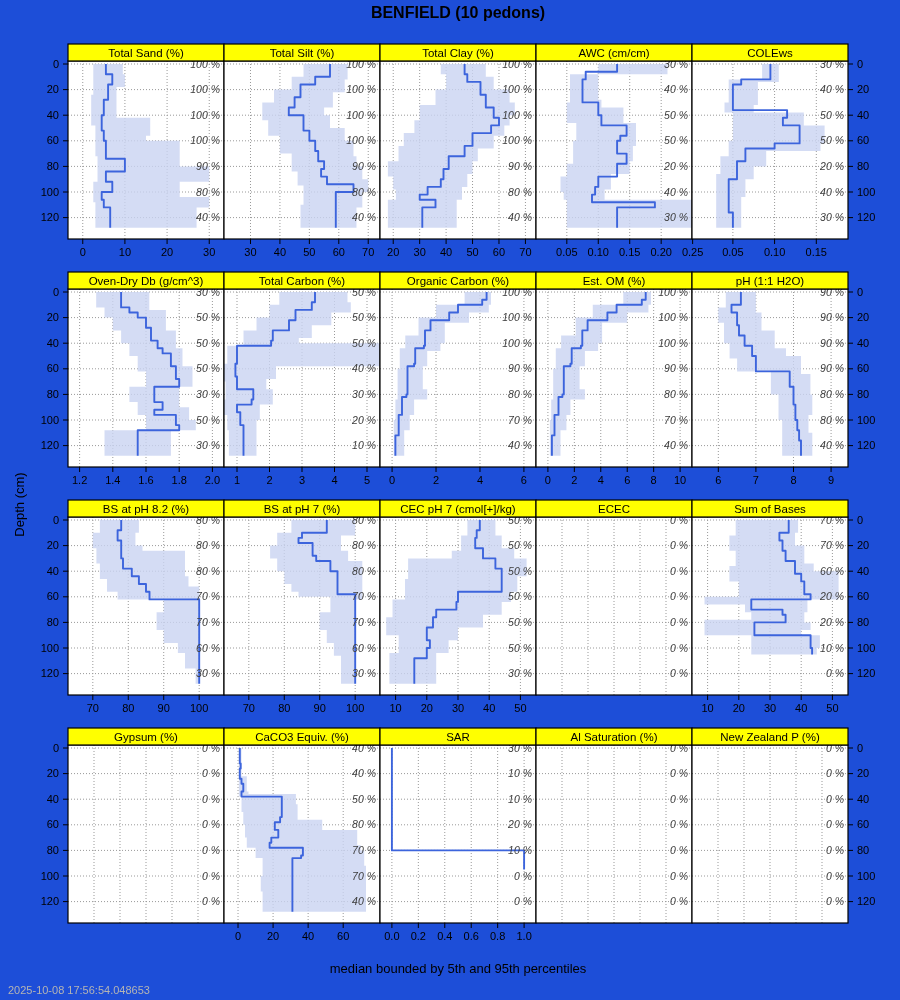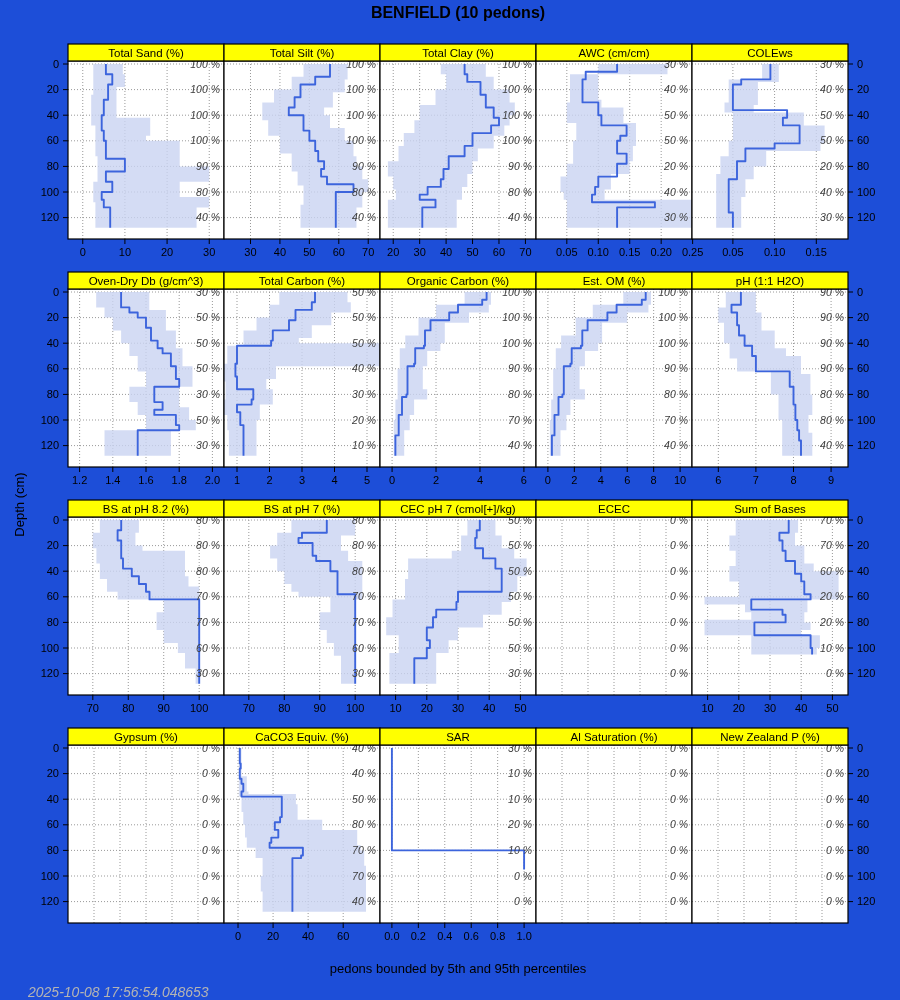--- a/index.html
+++ b/index.html
@@ -2,21 +2,21 @@
 <html><head>
 <meta charset="utf-8">
 <style>
   html,body{margin:0;padding:0;background:#ffffff;}
   #fig{position:relative;width:900px;height:1000px;background:#1d4ed8;
        font-family:"Liberation Sans", sans-serif;overflow:hidden;}
   .title{position:absolute;top:4px;left:0;width:916px;text-align:center;
          font-size:16px;font-weight:bold;color:#000;}
   .caption{position:absolute;top:961px;left:16px;width:884px;text-align:center;
            font-size:13px;color:#000;}
-  .stamp{position:absolute;top:984px;left:8px;font-size:14px;font-style:italic;color:#b4b4b4;margin-left:20px;}
+  .stamp{position:absolute;top:984px;left:8px;font-size:11px;color:#b4b4b4;}
   .ylab{position:absolute;left:-81px;top:497px;width:200px;text-align:center;
         font-size:13px;color:#000;transform:rotate(-90deg);}
   svg text{font-family:"Liberation Sans", sans-serif;}
 </style>
 </head>
 <body>
 
 <div id="fig">
   <div class="title">BENFIELD (10 pedons)</div>
   <div class="ylab">Depth (cm)</div>
@@ -902,15 +902,15 @@
         <line x1="848" y1="824.8" x2="853" y2="824.8" stroke="#000" stroke-width="1"></line>
         <text x="857" y="828.3" text-anchor="start" font-size="11px" fill="#000000">60</text>
         <line x1="848" y1="850.4" x2="853" y2="850.4" stroke="#000" stroke-width="1"></line>
         <text x="857" y="853.9" text-anchor="start" font-size="11px" fill="#000000">80</text>
         <line x1="848" y1="876" x2="853" y2="876" stroke="#000" stroke-width="1"></line>
         <text x="857" y="879.5" text-anchor="start" font-size="11px" fill="#000000">100</text>
         <line x1="848" y1="901.6" x2="853" y2="901.6" stroke="#000" stroke-width="1"></line>
         <text x="857" y="905.1" text-anchor="start" font-size="11px" fill="#000000">120</text>
       </g>
     </svg>
-  <div class="caption">pedons bounded by 5th and 95th percentiles</div>
+  <div class="caption">median bounded by 5th and 95th percentiles</div>
   <div class="stamp">2025-10-08 17:56:54.048653</div>
 </div>
 
 </body></html>

